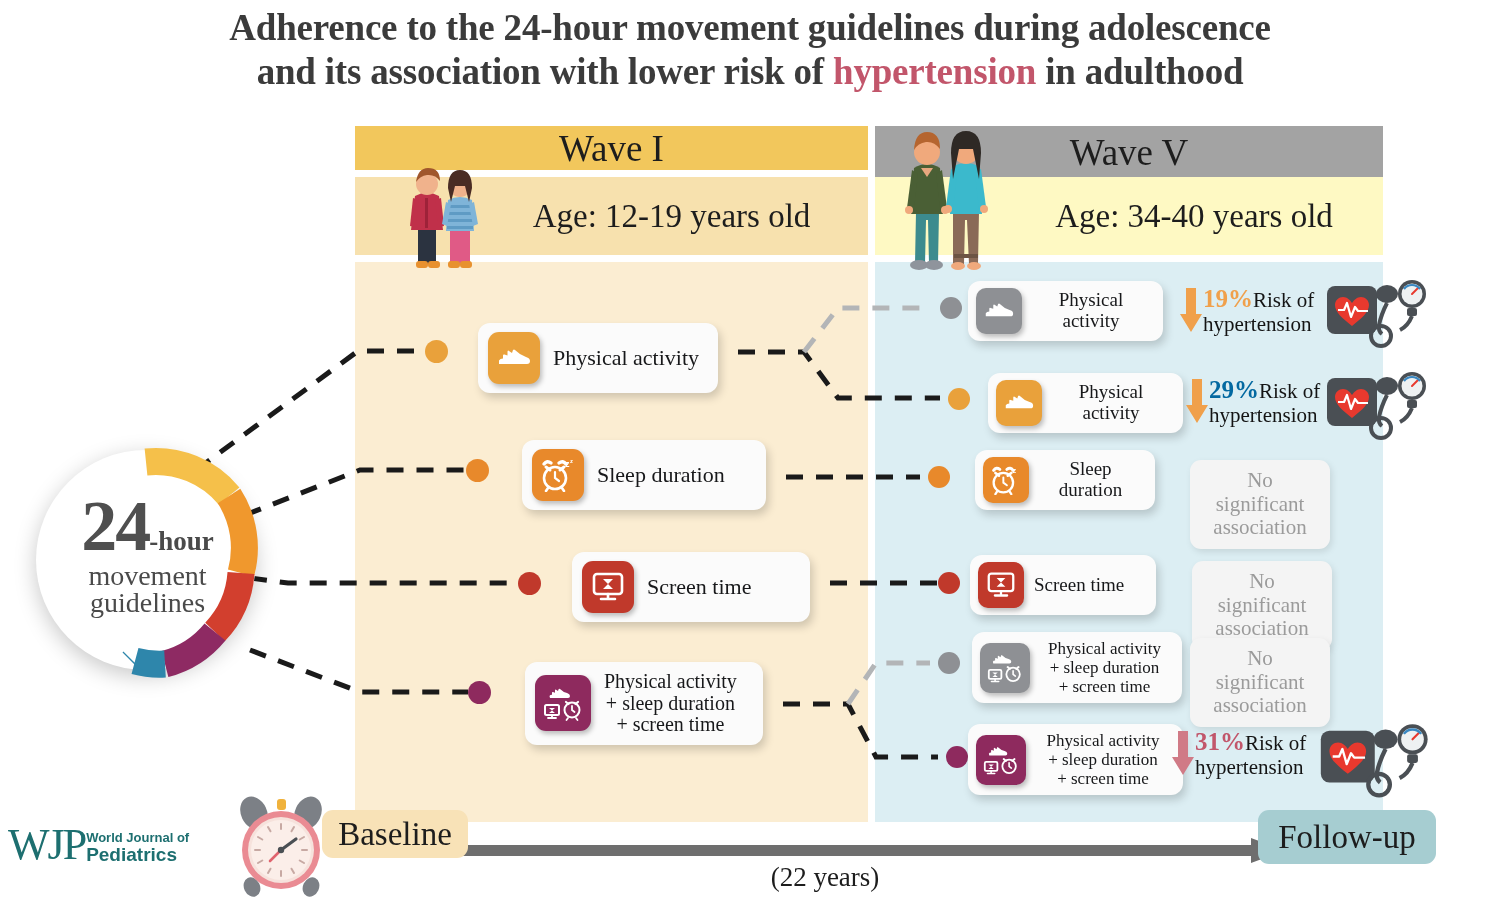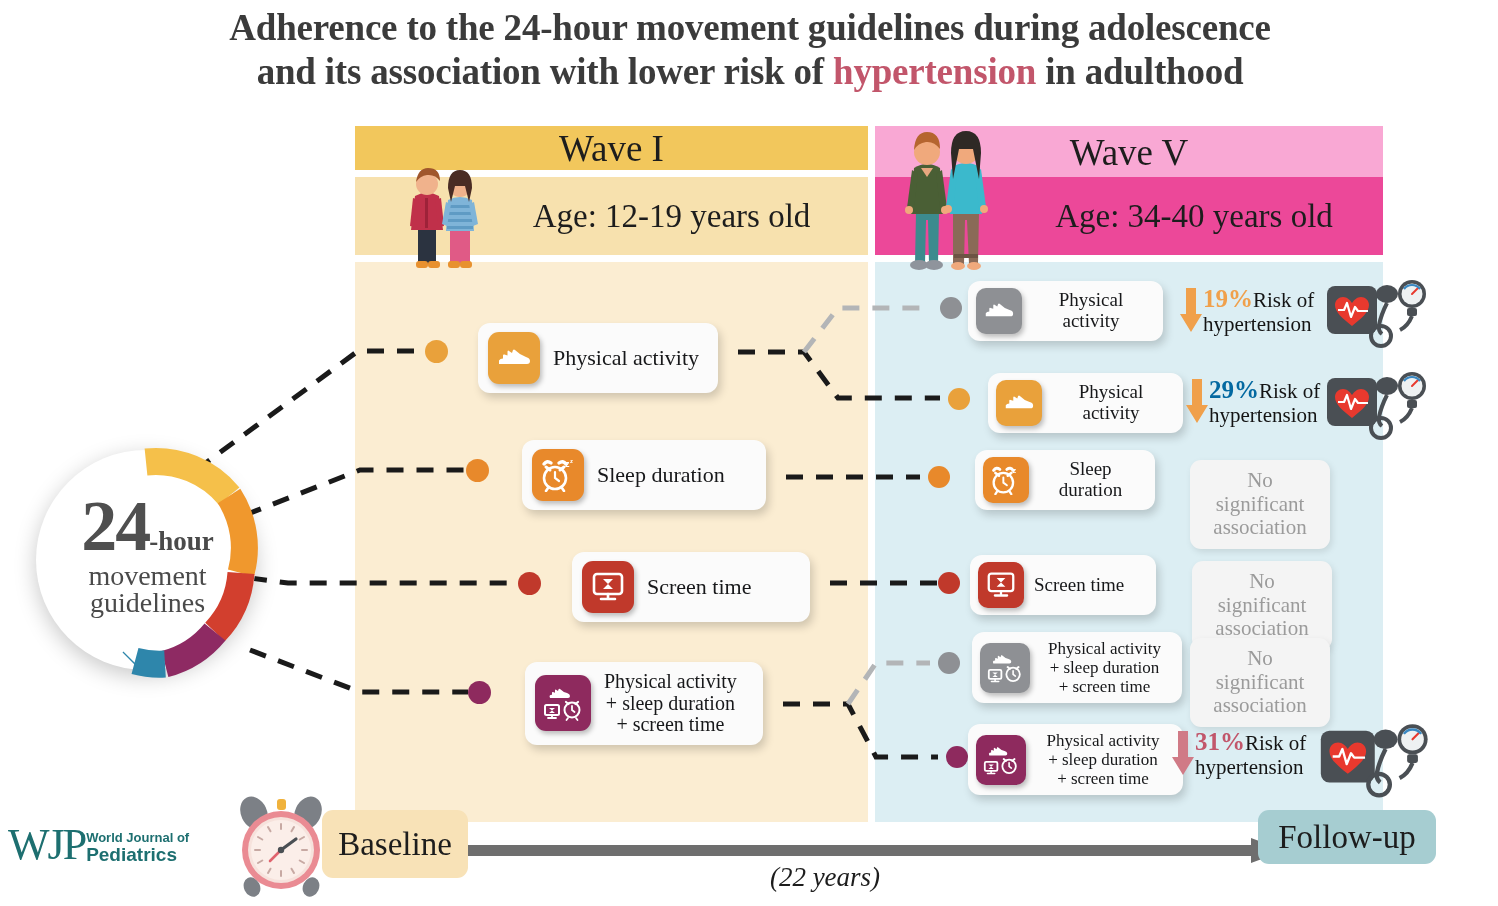--- a/index.html
+++ b/index.html
@@ -23,23 +23,23 @@
   
   .panel-body { position:absolute; }
   #wave1-body { left:355px; top:262px; width:513px; height:560px; background:#fbedd2; }
   #wave5-body { left:875px; top:262px; width:508px; height:560px; background:#dceef3; }
 
   .hdr {
     position:absolute; display:flex; align-items:center; justify-content:center;
     font-size:37px; color:#1d1d1d;
   }
   #wave1-hdr { left:355px; top:126px; width:513px; height:44px; background:#f2c75c; }
-  #wave5-hdr { left:875px; top:126px; width:508px; height:52px; background:#f9a8d4; }
+  #wave5-hdr { left:875px; top:126px; width:508px; height:52px; background:#a3a3a3; }
   #wave1-age { left:355px; top:177px; width:513px; height:78px; background:#f7e1ae; font-size:33px; }
-  #wave5-age { left:875px; top:177px; width:508px; height:78px; background:#ec4899; font-size:33px; }
+  #wave5-age { left:875px; top:177px; width:508px; height:78px; background:#fef9c3; font-size:33px; }
   #wave1-age .agetxt { margin-left:120px; }
   #wave5-age .agetxt { margin-left:130px; }
 
   
   .people { position:absolute; }
   #teens { left:398px; top:160px; }
   #adults { left:895px; top:120px; }
 
   
   #donut-wrap { position:absolute; left:30px; top:440px; width:260px; height:260px; }
@@ -122,23 +122,23 @@
   
   .dot { position:absolute; border-radius:50%; }
 
   
   #timeline-arrow { position:absolute; left:455px; top:838px; }
   .tlbox {
     position:absolute; border-radius:11px;
     display:flex; align-items:center; justify-content:center;
     font-size:33px; color:#1d1d1d;
   }
-  #baseline-box { left:322px; top:810px; width:146px; height:68px; background:#f8e2b7; }
+  #baseline-box { left:322px; top:810px; width:146px; height:48px; background:#f8e2b7; }
   #followup-box { left:1258px; top:810px; width:178px; height:54px; background:#a6cdd1; }
-  #years-label { position:absolute; left:700px; top:862px; width:250px; text-align:center; font-size:27px; color:#1d1d1d;font-style:italic; }
+  #years-label { position:absolute; left:700px; top:862px; width:250px; text-align:center; font-size:27px; color:#1d1d1d; }
   #clock-icon { position:absolute; left:228px; top:795px; }
   #wjp-logo { position:absolute; left:8px; top:823px; }
   #wjp-logo .wjp {
     font-family:"Liberation Serif", serif; font-size:44px; color:#1d6f70; letter-spacing:-2px; line-height:1;
   }
   #wjp-logo .sub1 { font-family:"Liberation Sans", sans-serif; font-size:13px; font-weight:bold; color:#1d6f70; line-height:1.05; }
   #wjp-logo .sub2 { font-family:"Liberation Sans", sans-serif; font-size:19px; font-weight:bold; color:#1d6f70; line-height:1.05; }
 </style>
 </head>
 <body>

